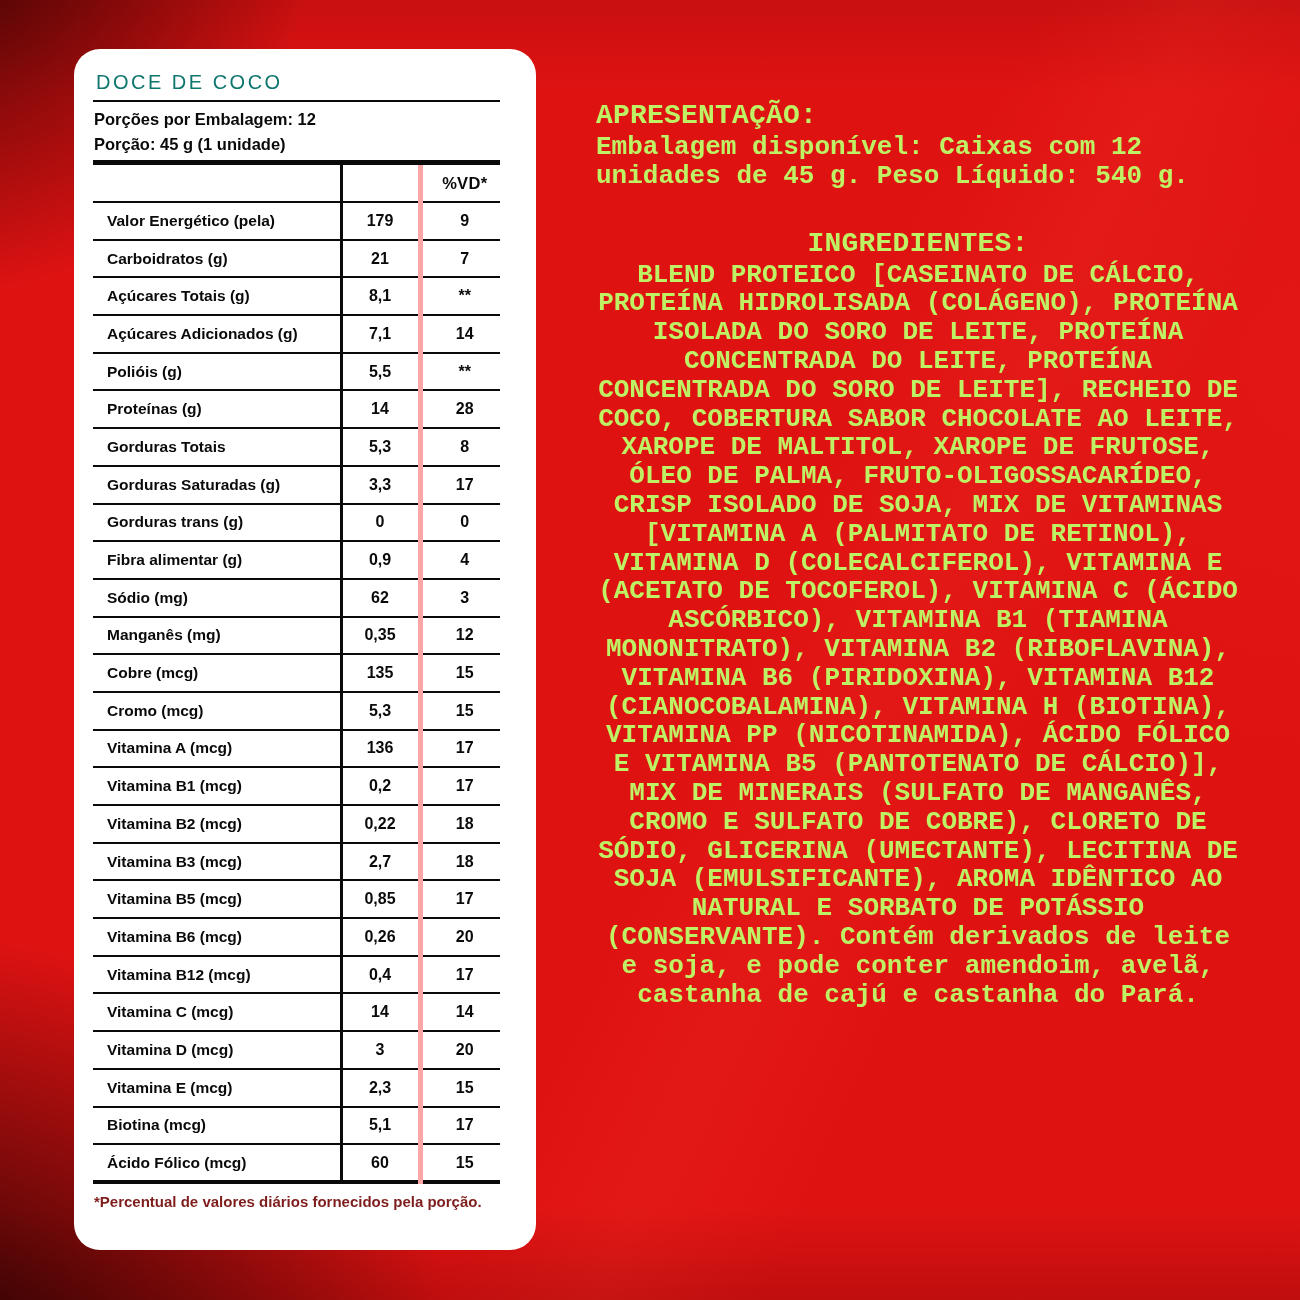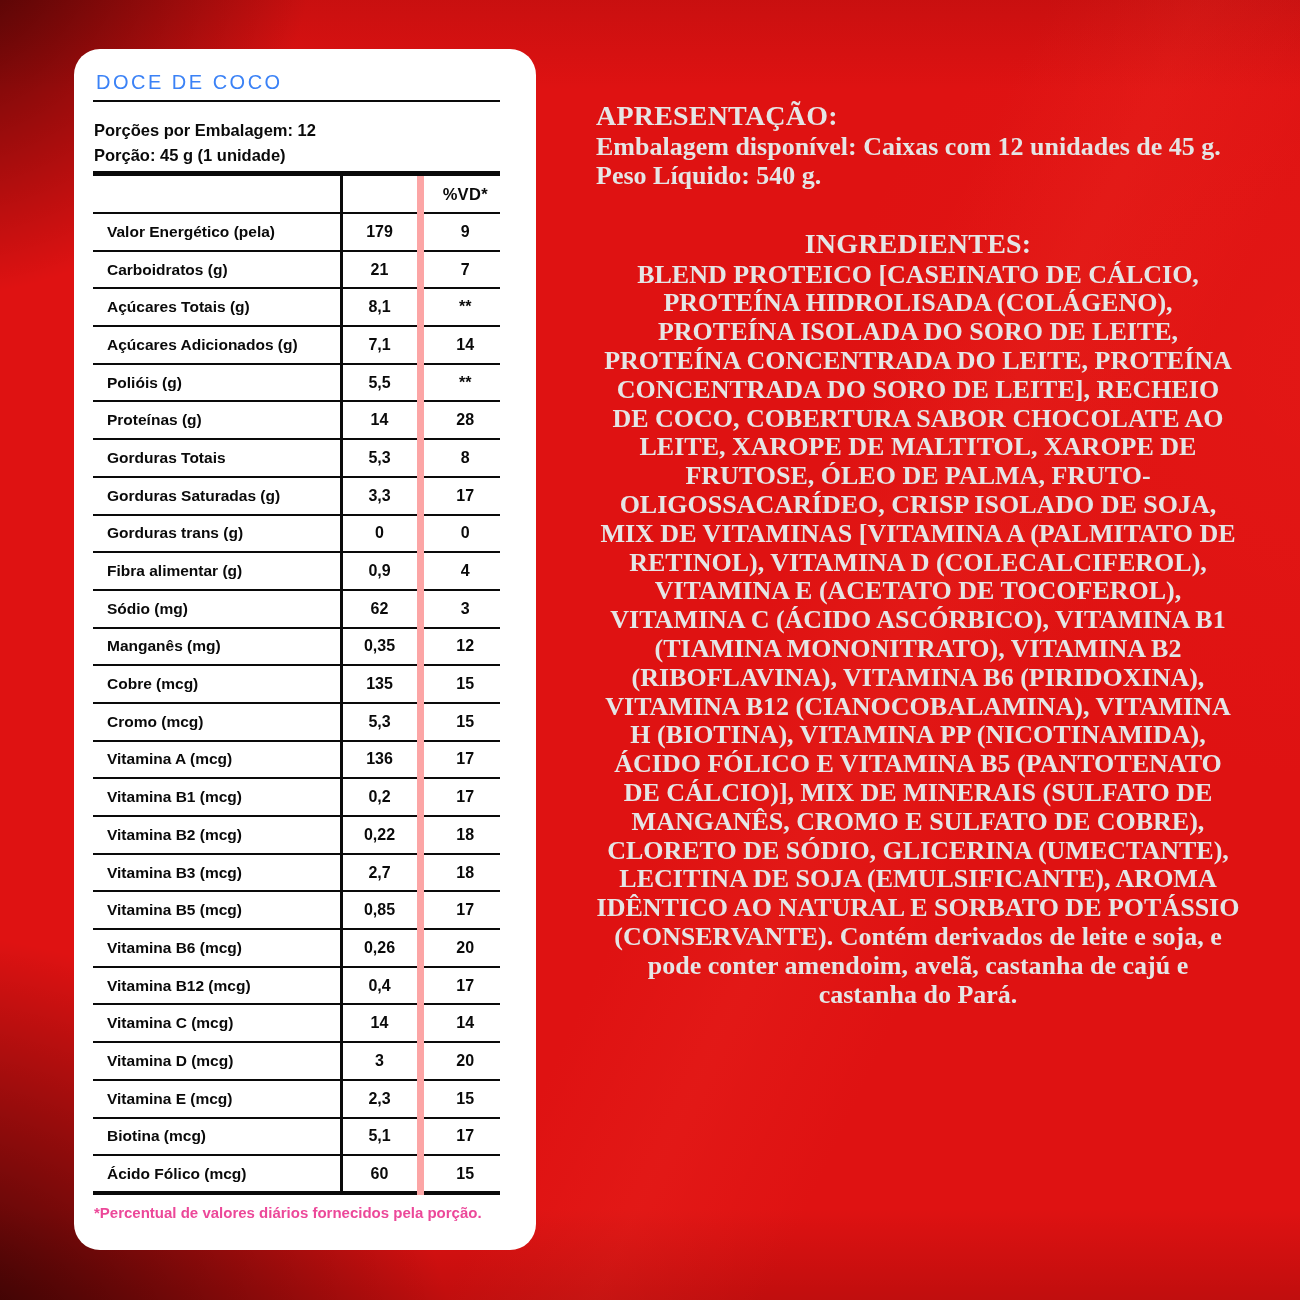--- a/index.html
+++ b/index.html
@@ -16,48 +16,48 @@
       radial-gradient(900px 700px at 105% 28%, rgba(255,70,50,0.10), rgba(0,0,0,0) 60%);
   }
 
   
   .card {
     position:absolute; left:74px; top:49px; width:462px; height:1201px;
     background:#ffffff; border-radius:26px; padding-top:22px;
   }
   .product-name {
     margin-left:22px; font-size:20px; font-weight:400; letter-spacing:2.5px;
-    color:#3b82f6;
+    color:#0f766e;
   }
   .table-wrap { margin-left:19px; width:407px; color:#0a0a0a; }
   .table-title {
     margin-top:15px; text-align:center; font-weight:700; font-size:18px; letter-spacing:0.4px;
   }
   .rule-thin  { margin-top:6px; height:2px; background:#0a0a0a; }
-  .serving-block { margin-top:16px; }
+  .serving-block { margin-top:5px; }
   .serving-line { font-weight:700; font-size:16.5px; line-height:25px; padding-left:1px; }
   .bar-thick { margin-top:3px; height:5px; background:#0a0a0a; }
 
   table.nt { border-collapse:collapse; width:407px; table-layout:fixed; }
   table.nt { border-bottom:4px solid #0a0a0a; }
   .nt td { vertical-align:middle; font-weight:700; font-size:15.5px; }
   .nt .c-label { width:248px; padding-left:14px; text-align:left; }
   .nt .c-val   { width:79px;  text-align:center; border-left:3px solid #0a0a0a; }
-  .nt .c-vd    { width:80px;  text-align:center; border-left:7px solid #fca5a5;padding-left:7px; }
+  .nt .c-vd    { width:80px;  text-align:center; border-left:5px solid #fca5a5;padding-left:7px; }
   .nt tr { height:37.7px; }
   .nt tr.hdr { height:37px; }
   .nt tr + tr td { border-top:2.5px solid #0a0a0a; }
   .nt .c-vd, .nt .c-val { font-size:16px; }
   .nt tr.hdr .c-vd { font-size:16.5px; letter-spacing:0.3px; }
-  .footnote { margin-top:9px; margin-left:1px; font-weight:700; font-size:15px; color:#ec4899; }
+  .footnote { margin-top:9px; margin-left:1px; font-weight:700; font-size:15px; color:#7f1d1d; }
 
   
   .right-col {
     position:absolute; left:596px; top:100px; width:644px;
-    color:#e5e5e5; font-family:Liberation Serif, serif;
+    color:#bef264; font-family:Liberation Mono, monospace;
   }
   .section { margin-bottom:37px; }
   .section:last-child { margin-bottom:0;text-align:center; }
   .section h2 {
     font-size:28px; line-height:31px; font-weight:700; letter-spacing:0.2px;
   }
   .section p {
     margin-top:2px; font-size:26px; line-height:28.8px; font-weight:700;
   }
 </style>

